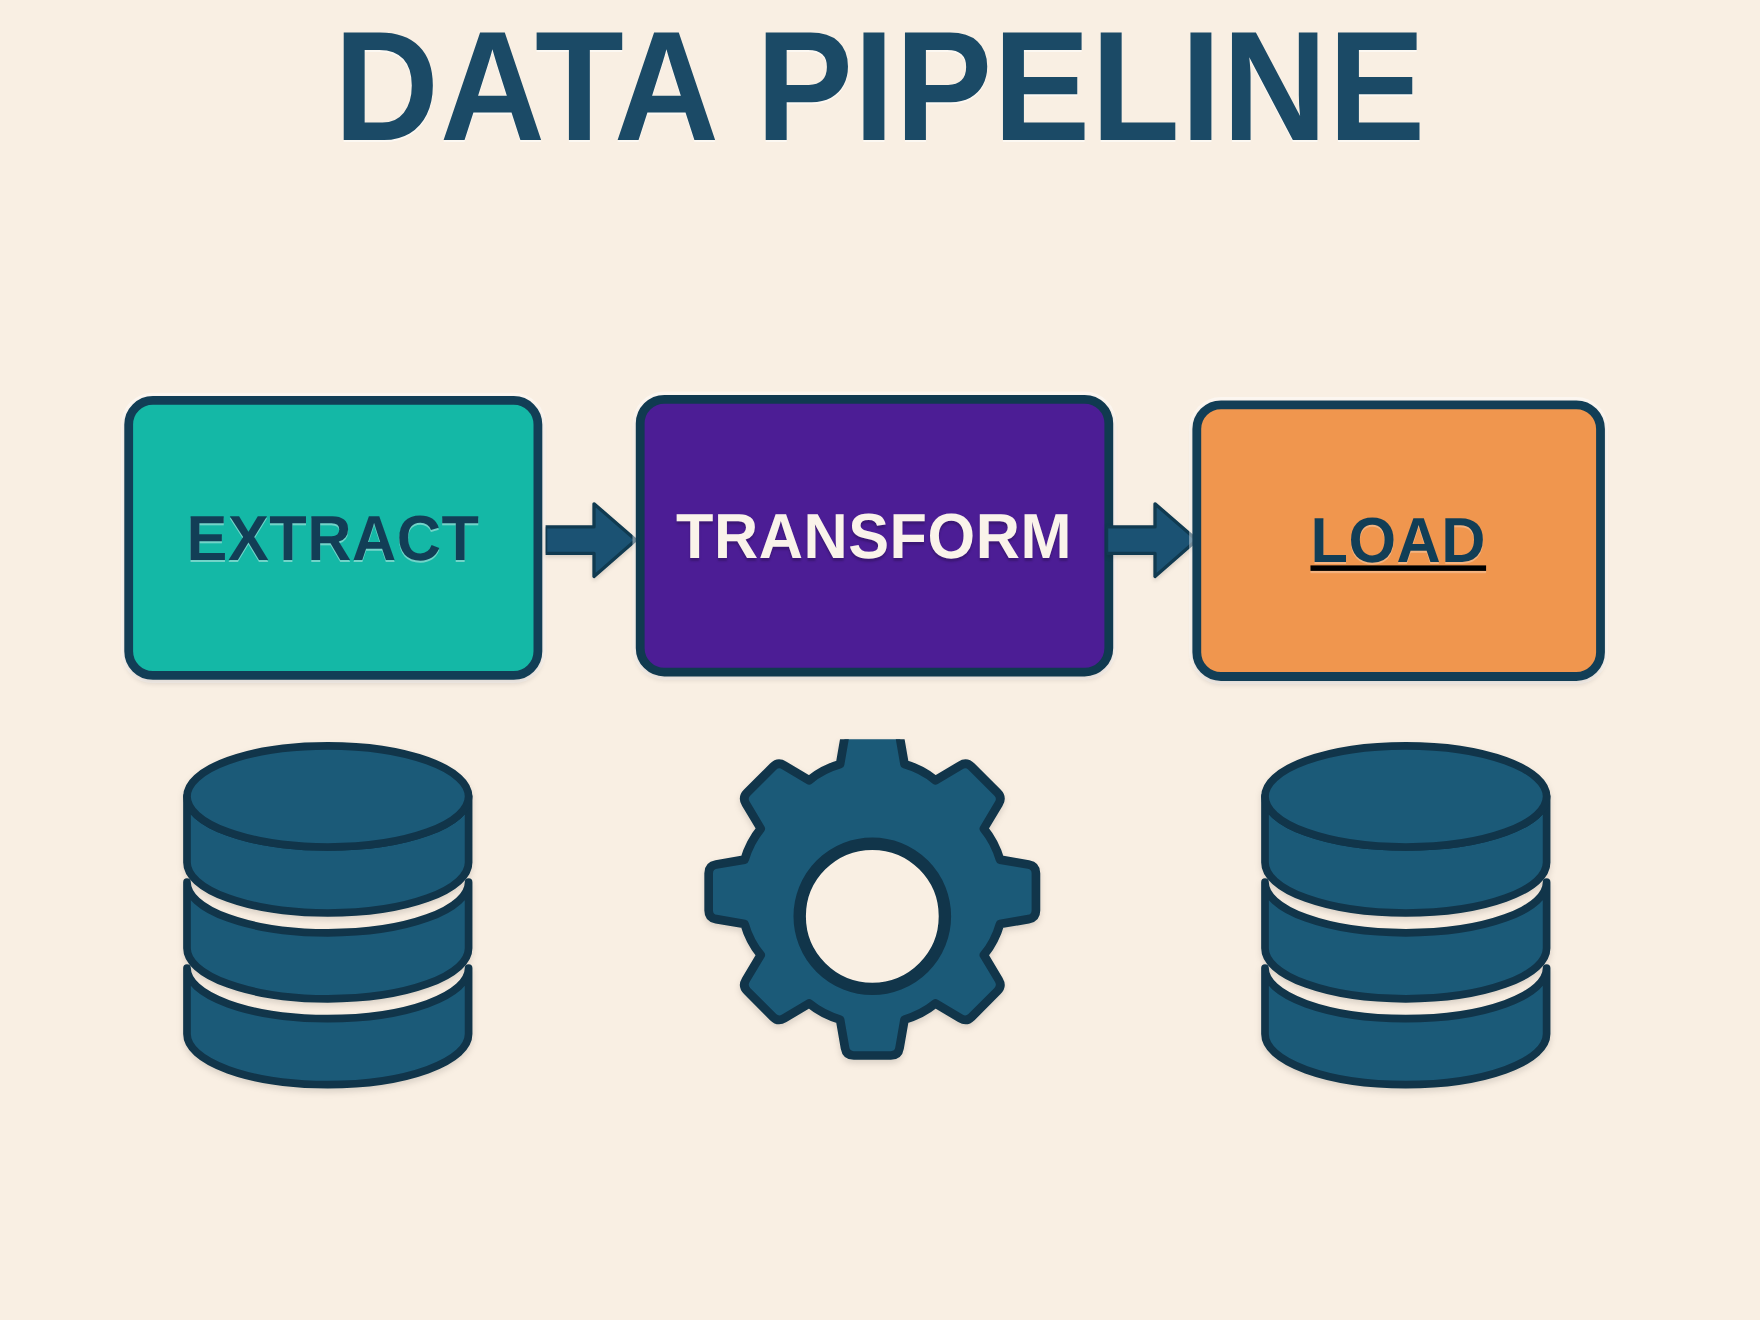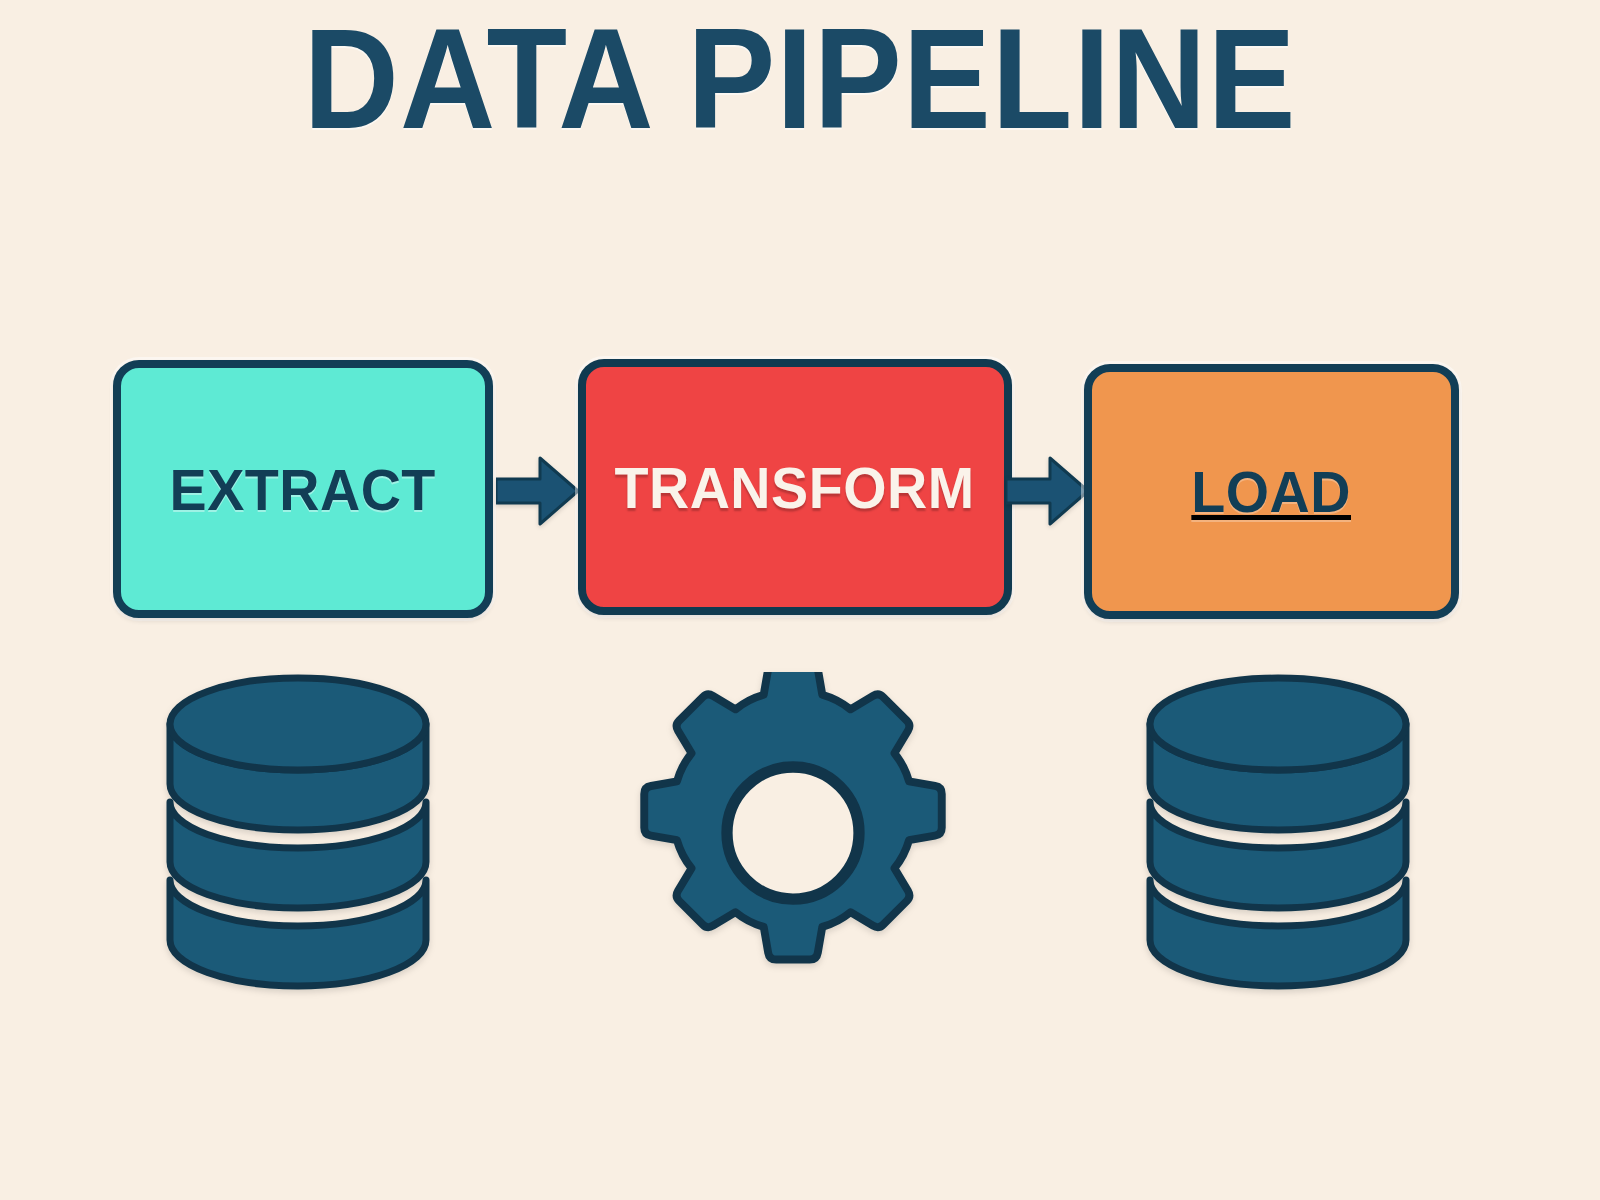--- a/index.html
+++ b/index.html
@@ -59,33 +59,33 @@
     white-space: nowrap;
     transform: scaleX(0.96);
     user-select: none;
   }
 
   #box-extract {
     left: 113px;
     top: 360px;
     width: 380px;
     height: 258px;
-    background: #5eead4;
+    background: #14b8a6;
   }
   #box-extract .stage-label {
     color: #123e56;
     text-shadow: 0 2px 0 rgba(255,255,255,0.40);
   }
 
   #box-transform {
     left: 578px;
     top: 359px;
     width: 434px;
     height: 256px;
-    background: #ef4444;
+    background: #4c1d95;
     border-color: #103a50;
   }
   #box-transform .stage-label {
     color: #faf3ea;
     text-shadow: 0 3px 2px rgba(0,0,0,0.22);
   }
 
   #box-load {
     left: 1084px;
     top: 364px;

